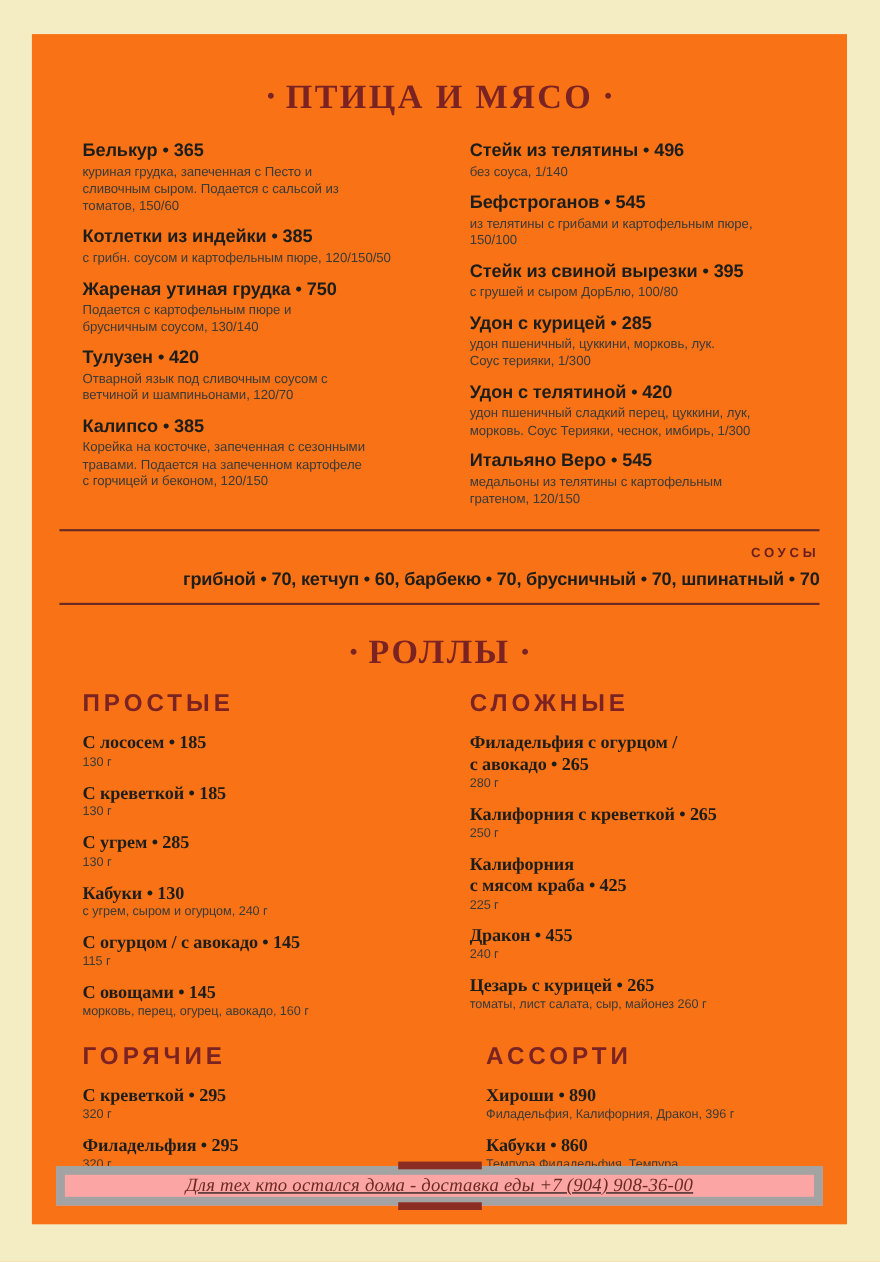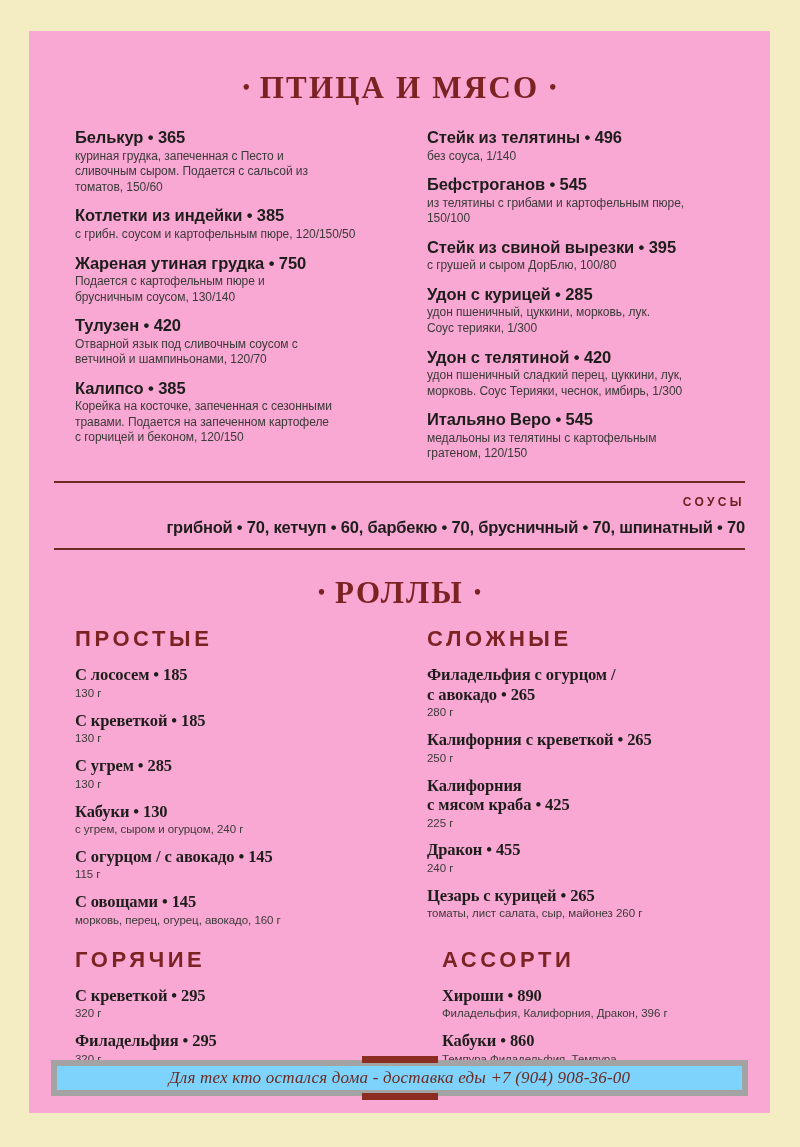--- a/index.html
+++ b/index.html
@@ -20,21 +20,21 @@
     height: 1147px;
     background: #F4ECC2;
     box-sizing: border-box;
   }
   .sheet {
     position: absolute;
     left: 29px;
     top: 31px;
     width: 741px;
     height: 1082px;
-    background: #f9a8d4;
+    background: #f97316;
     box-sizing: border-box;
     padding: 0 22px;
   }
 
   
   .section-title {
     font-family: "Liberation Serif", "DejaVu Serif", serif;
     color: #7B2222;
     font-size: 31px;
     font-weight: 700;
@@ -141,26 +141,27 @@
     left: 51px;
     top: 1060px;
     width: 697px;
     height: 36px;
   }
   .footer-box {
     position: absolute;
     left: 0; top: 0;
     width: 100%;
     height: 100%;
-    border: 6px solid #a3a3a3;
+    border: 8px solid #a3a3a3;
     box-sizing: border-box;
-    background: #7dd3fc;
+    background: #fca5a5;
     display: flex;
     align-items: center;
     justify-content: center;
+    text-decoration: underline;
   }
   .footer-text {
     font-family: "Liberation Serif", "DejaVu Serif", serif;
     font-style: italic;
     font-size: 17px;
     color: #6B2B22;
     letter-spacing: 0.2px;
     white-space: nowrap;
   }
   .footer-tab {

